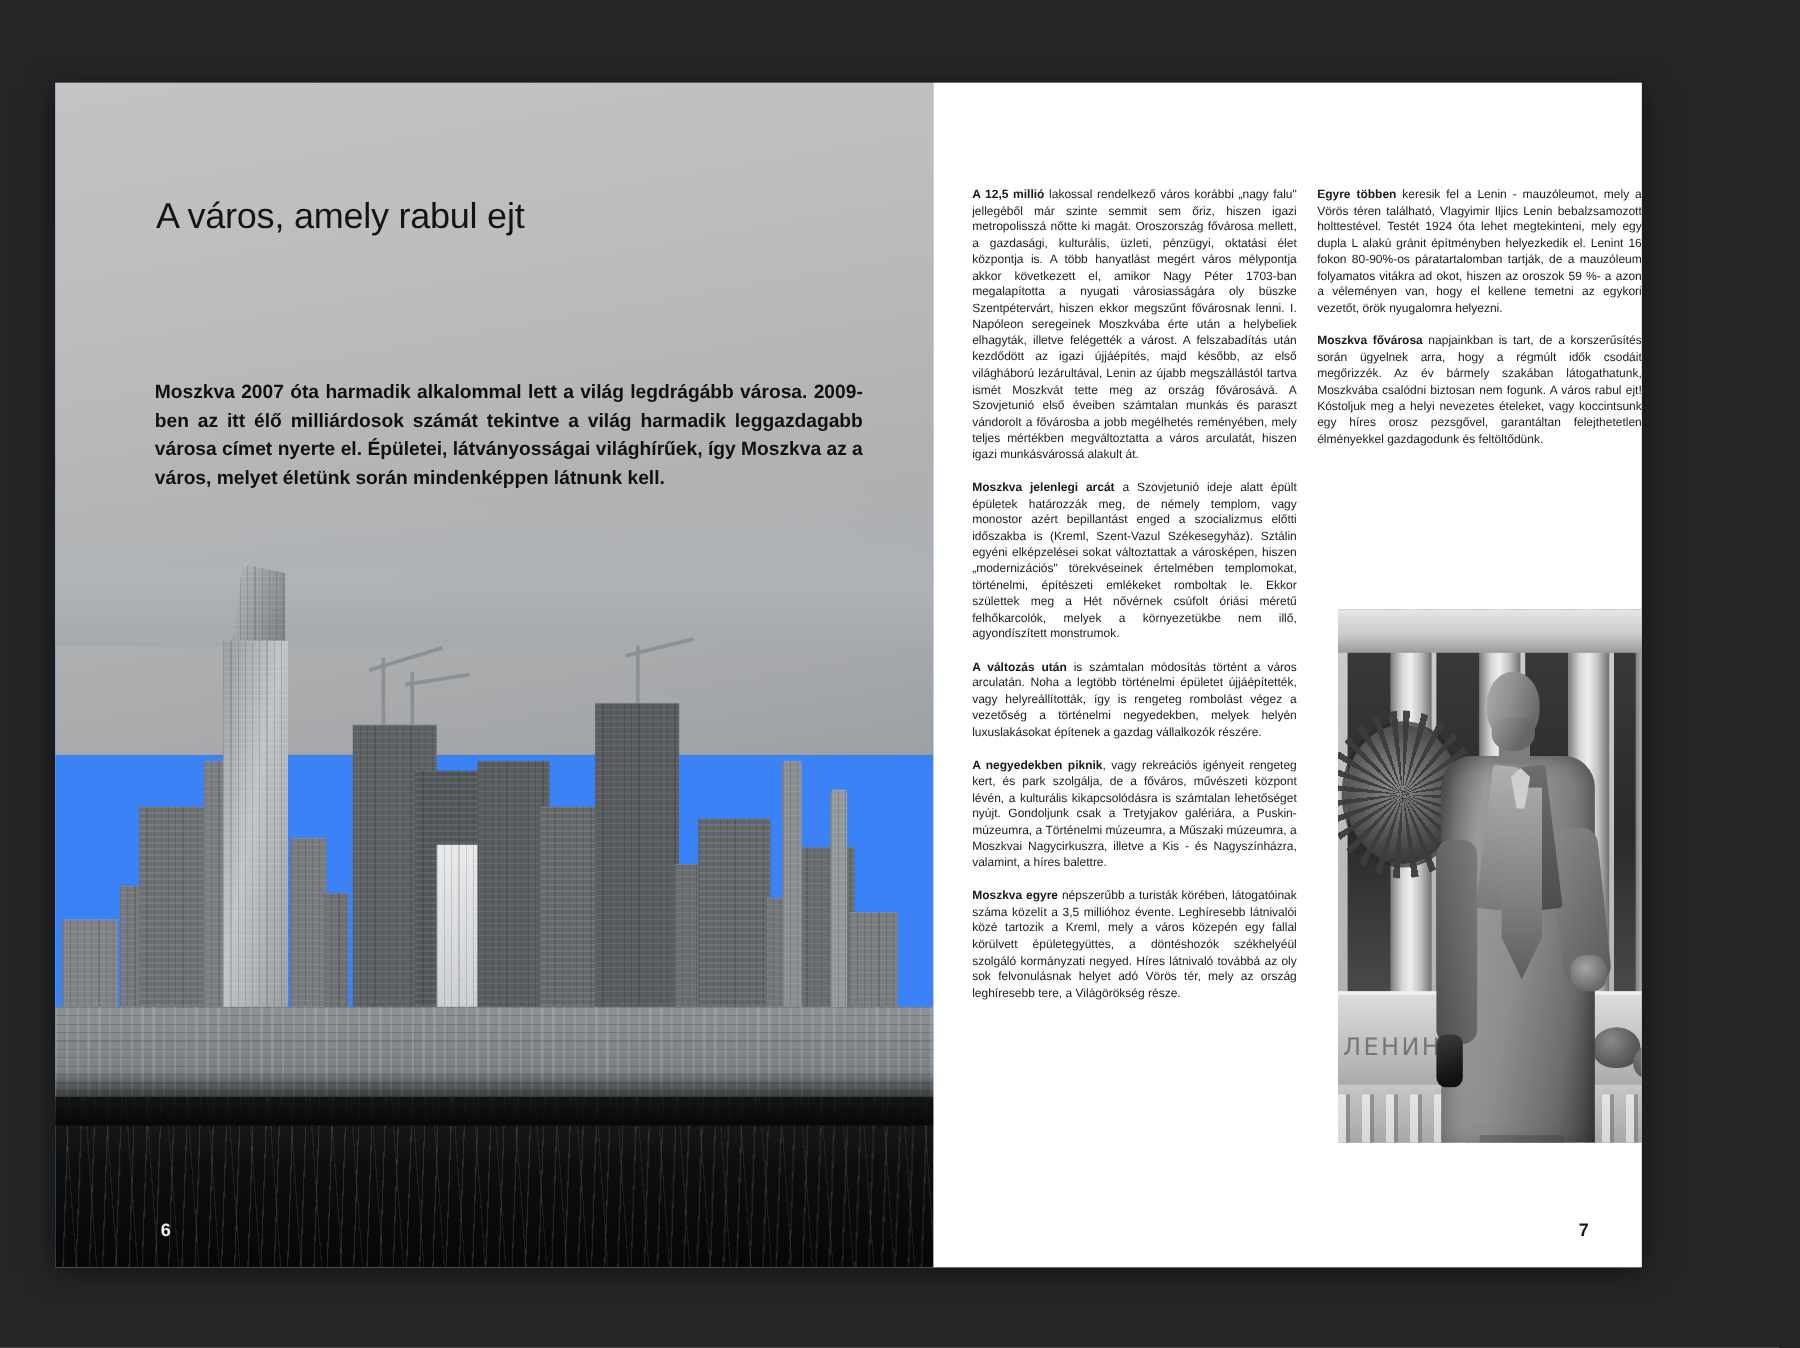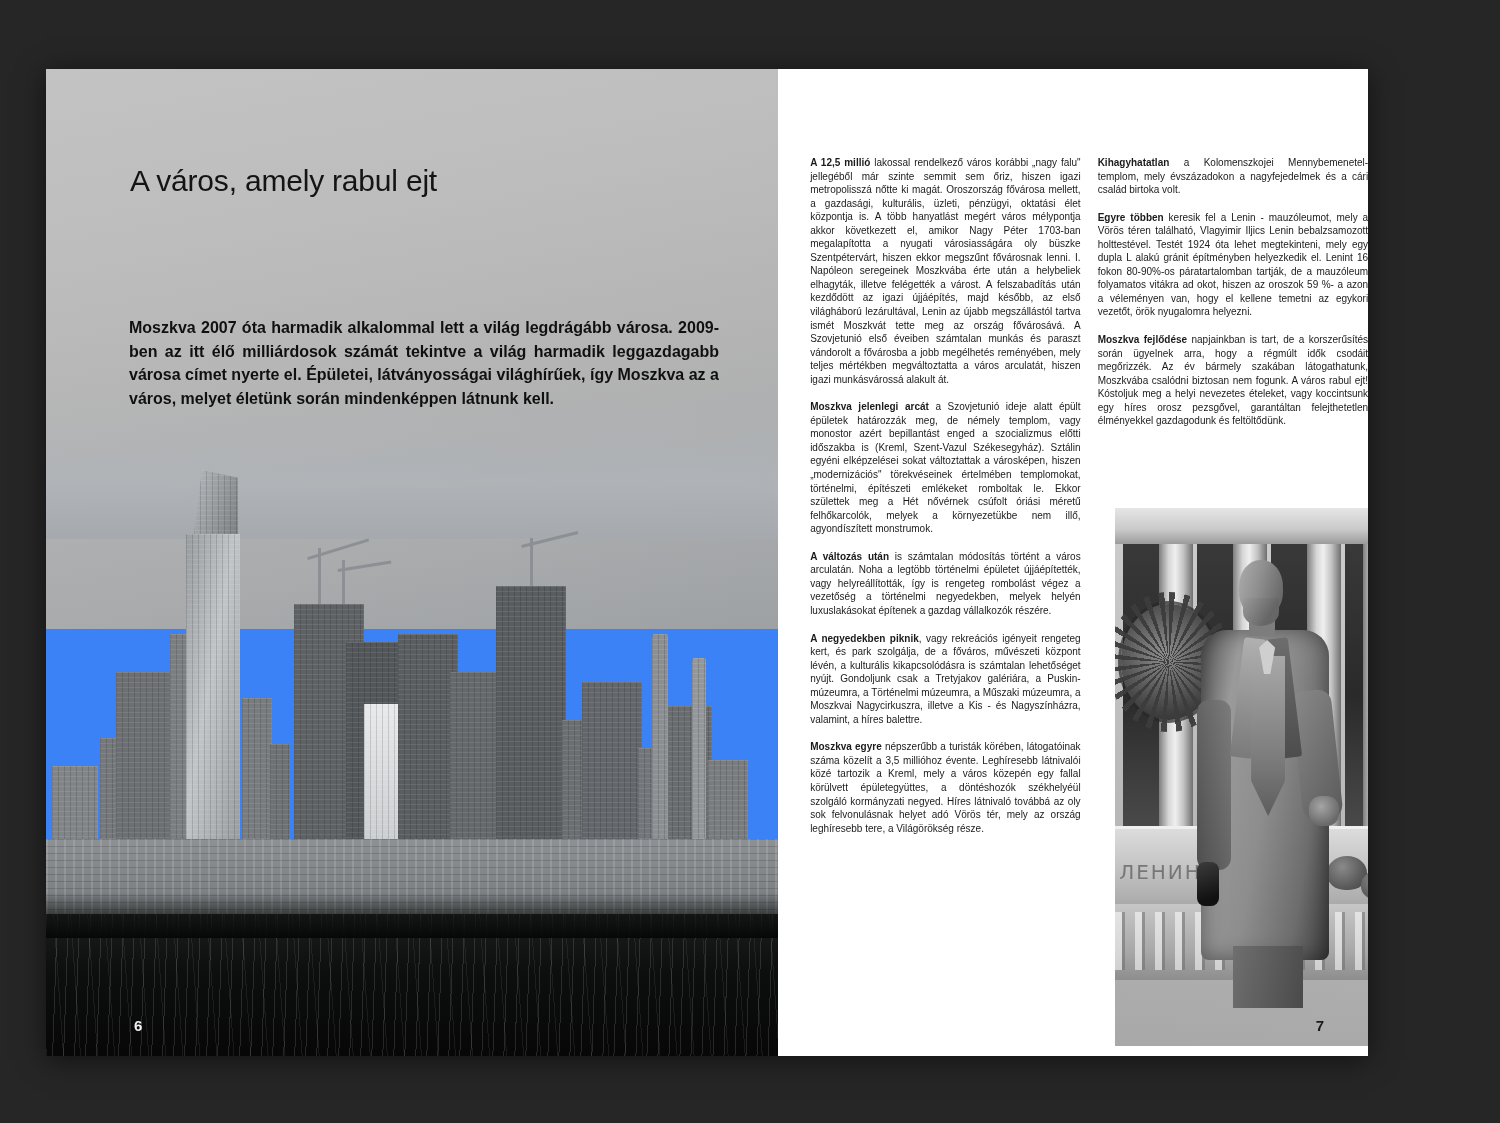--- a/index.html
+++ b/index.html
@@ -189,21 +189,21 @@
   }
   .col p:last-child { margin-bottom: 0; }
   .col p b { font-weight: 700; }
 
   
   .photo-lenin {
     position: absolute;
     left: 337px;
     top: 439px;
     width: 285px;
-    height: 538px;
+    height: 444px;
     overflow: hidden;
     background: #8d8d8d;
   }
   .ph-sky {
     position: absolute; inset: 0;
     background: linear-gradient(185deg, #cfcfcf 0%, #bdbdbd 45%, #a8a8a8 100%);
   }
   .colonnade {
     position: absolute;
     left: 0; right: 0; top: 0; height: 330px;
@@ -417,23 +417,22 @@
 
     <div class="cols">
       <div class="col" id="col-left">
           <p><b>A 12,5 millió</b> lakossal rendelkező város korábbi „nagy falu" jellegéből már szinte semmit sem őriz, hiszen igazi metropolisszá nőtte ki magát. Oroszország fővárosa mellett, a gazdasági, kulturális, üzleti, pénzügyi, oktatási élet központja is. A több hanyatlást megért város mélypontja akkor következett el, amikor Nagy Péter 1703-ban megalapította a nyugati városiasságára oly büszke Szentpétervárt, hiszen ekkor megszűnt fővárosnak lenni. I. Napóleon seregeinek Moszkvába érte után a helybeliek elhagyták, illetve felégették a várost. A felszabadítás után kezdődött az igazi újjáépítés, majd később, az első világháború lezárultával, Lenin az újabb megszállástól tartva ismét Moszkvát tette meg az ország fővárosává. A Szovjetunió első éveiben számtalan munkás és paraszt vándorolt a fővárosba a jobb megélhetés reményében, mely teljes mértékben megváltoztatta a város arculatát, hiszen igazi munkásvárossá alakult át.</p>
           <p><b>Moszkva jelenlegi arcát</b> a Szovjetunió ideje alatt épült épületek határozzák meg, de némely templom, vagy monostor azért bepillantást enged a szocializmus előtti időszakba is (Kreml, Szent-Vazul Székesegyház). Sztálin egyéni elképzelései sokat változtattak a városképen, hiszen „modernizációs" törekvéseinek értelmében templomokat, történelmi, építészeti emlékeket romboltak le. Ekkor születtek meg a Hét nővérnek csúfolt óriási méretű felhőkarcolók, melyek a környezetükbe nem illő, agyondíszített monstrumok.</p>
           <p><b>A változás után</b> is számtalan módosítás történt a város arculatán. Noha a legtöbb történelmi épületet újjáépítették, vagy helyreállították, így is rengeteg rombolást végez a vezetőség a történelmi negyedekben, melyek helyén luxuslakásokat építenek a gazdag vállalkozók részére.</p>
           <p><b>A negyedekben piknik</b>, vagy rekreációs igényeit rengeteg kert, és park szolgálja, de a főváros, művészeti központ lévén, a kulturális kikapcsolódásra is számtalan lehetőséget nyújt. Gondoljunk csak a Tretyjakov galériára, a Puskin-múzeumra, a Történelmi múzeumra, a Műszaki múzeumra, a Moszkvai Nagycirkuszra, illetve a Kis - és Nagyszínházra, valamint, a híres balettre.</p>
           <p><b>Moszkva egyre</b> népszerűbb a turisták körében, látogatóinak száma közelít a 3,5 millióhoz évente. Leghíresebb látnivalói közé tartozik a Kreml, mely a város közepén egy fallal körülvett épületegyüttes, a döntéshozók székhelyéül szolgáló kormányzati negyed. Híres látnivaló továbbá az oly sok felvonulásnak helyet adó Vörös tér, mely az ország leghíresebb tere, a Világörökség része.</p>
         </div>
       <div class="col" id="col-right">
-          <p><b>Kihagyhatatlan</b> a Kolomenszkojei Mennybemenetel-templom, mely évszázadokon a nagyfejedelmek és a cári család birtoka volt.</p>
           <p><b>Egyre többen</b> keresik fel a Lenin - mauzóleumot, mely a Vörös téren található, Vlagyimir Iljics Lenin bebalzsamozott holttestével. Testét 1924 óta lehet megtekinteni, mely egy dupla L alakú gránit építményben helyezkedik el. Lenint 16 fokon 80-90%-os páratartalomban tartják, de a mauzóleum folyamatos vitákra ad okot, hiszen az oroszok 59 %- a azon a véleményen van, hogy el kellene temetni az egykori vezetőt, örök nyugalomra helyezni.</p>
-          <p><b>Moszkva fejlődése</b> napjainkban is tart, de a korszerűsítés során ügyelnek arra, hogy a régmúlt idők csodáit megőrizzék. Az év bármely szakában látogathatunk, Moszkvába csalódni biztosan nem fogunk. A város rabul ejt! Kóstoljuk meg a helyi nevezetes ételeket, vagy koccintsunk egy híres orosz pezsgővel, garantáltan felejthetetlen élményekkel gazdagodunk és feltöltődünk.</p>
+          <p><b>Moszkva fővárosa</b> napjainkban is tart, de a korszerűsítés során ügyelnek arra, hogy a régmúlt idők csodáit megőrizzék. Az év bármely szakában látogathatunk, Moszkvába csalódni biztosan nem fogunk. A város rabul ejt! Kóstoljuk meg a helyi nevezetes ételeket, vagy koccintsunk egy híres orosz pezsgővel, garantáltan felejthetetlen élményekkel gazdagodunk és feltöltődünk.</p>
         </div>
     </div>
 
     <div class="photo-lenin">
       <div class="ph-sky"></div>
 
       <div class="colonnade">
         <div class="darkbay" style="left:8px;"></div>
         <div class="column" style="left:44px;">
             <span class="cap"></span>

